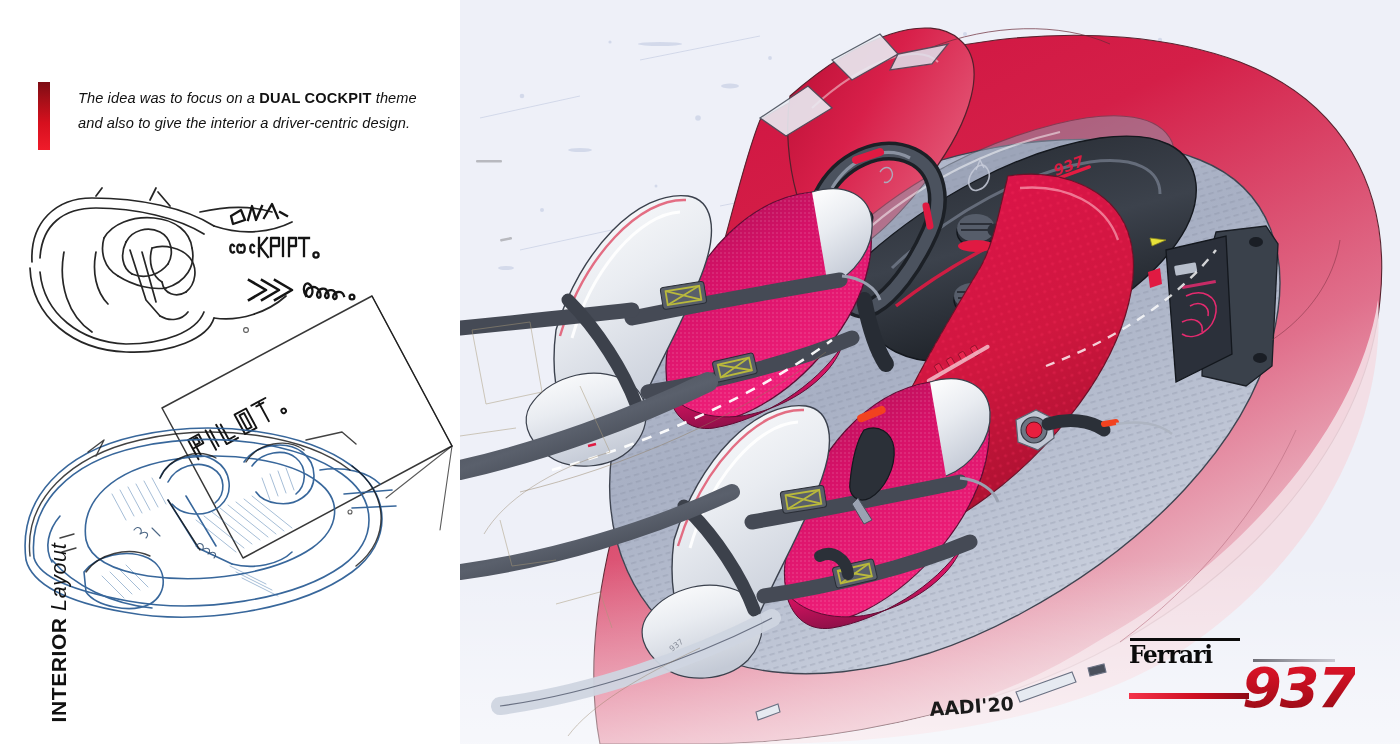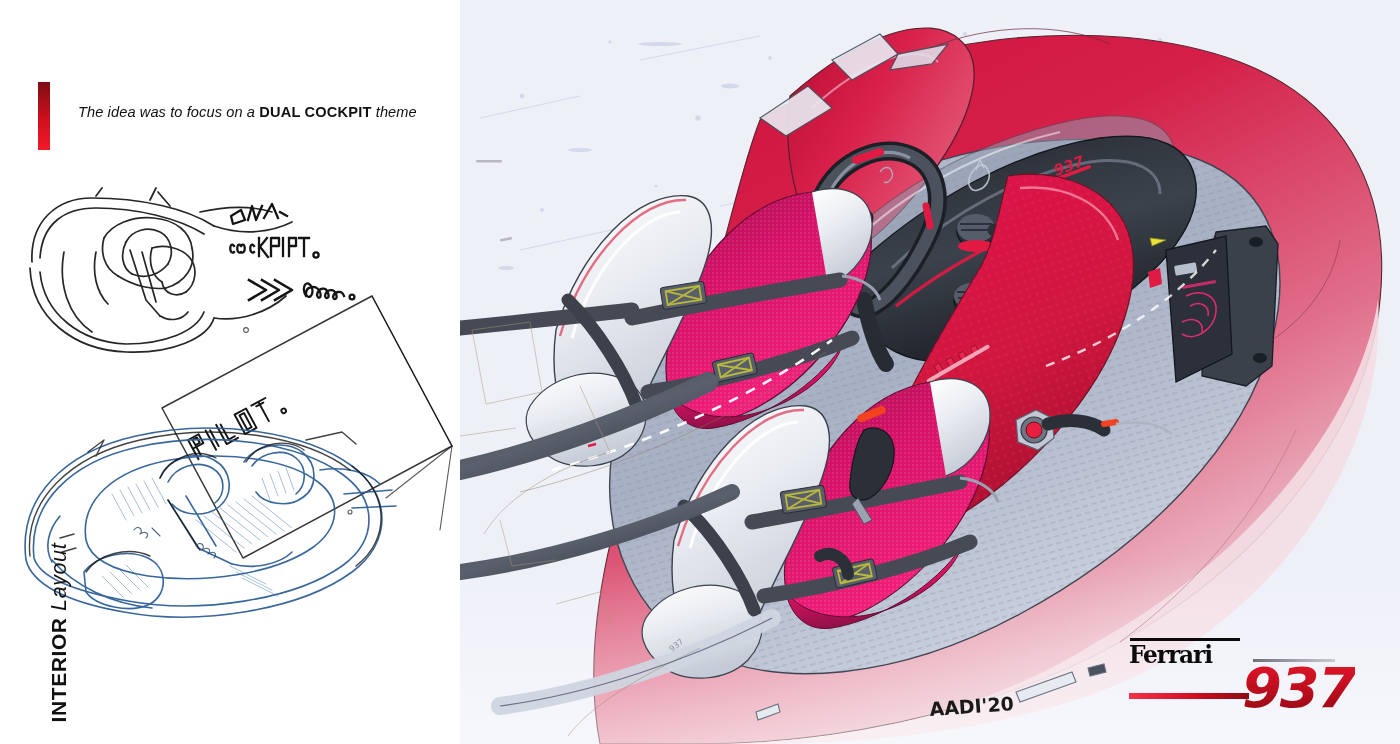--- a/index.html
+++ b/index.html
@@ -8,21 +8,21 @@
        font-family:"Liberation Sans",sans-serif;}
   #page{position:relative;width:1400px;height:744px;overflow:hidden;background:#fff;}
 
   
   #left-panel{position:absolute;left:0;top:0;width:460px;height:744px;background:#ffffff;overflow:hidden;}
 
   #accent-bar{position:absolute;left:38px;top:82px;width:12px;height:68px;
      background:linear-gradient(180deg,#7d0c14 0%,#a40f18 25%,#d6101e 60%,#f01b2a 100%);}
 
   #caption{position:absolute;left:78px;top:86px;width:362px;
-     font-style:italic;font-size:14.6px;line-height:25px;color:#111;letter-spacing:.1px;margin-top:14px;}
+     font-style:italic;font-size:14.6px;line-height:25px;color:#111;letter-spacing:.1px;}
   #caption b{font-weight:bold;font-style:normal;letter-spacing:.2px;}
 
   
   #vlabel{position:absolute;left:-66px;top:585px;width:250px;
       transform:rotate(-90deg);transform-origin:50% 50%;
       font-size:21px;font-weight:bold;color:#111;letter-spacing:.6px;white-space:nowrap;}
   #vlabel .it{font-style:italic;font-weight:normal;font-size:21.5px;}
 
   
   .sk{position:absolute;left:0;top:0;width:460px;height:744px;overflow:visible;}
@@ -52,20 +52,21 @@
 <body>
 
 <div id="page">
 
   <div id="left-panel">
 
     <div id="accent-bar"></div>
 
     <div id="caption">
       <span>The idea was to focus on a </span><b>DUAL COCKPIT</b><span> theme</span><br>
+      <span>and also to give the interior a driver-centric design.</span>
     </div>
 
     <svg class="sk" viewBox="0 0 460 744">
       <g fill="none" stroke="#141414" stroke-linecap="round" stroke-linejoin="round">
 
         <g stroke-width="1.7" opacity=".92">
           <path d="M32 262 C30 222 56 198 92 198 C140 198 186 208 214 226"></path>
           <path d="M30 268 C32 318 74 350 126 352 C172 354 208 338 214 318"></path>
           <path d="M40 258 C42 224 64 208 96 208 C136 208 178 218 204 234"></path>
           <path d="M40 272 C44 314 80 342 126 344 C164 344 196 332 204 312"></path>

